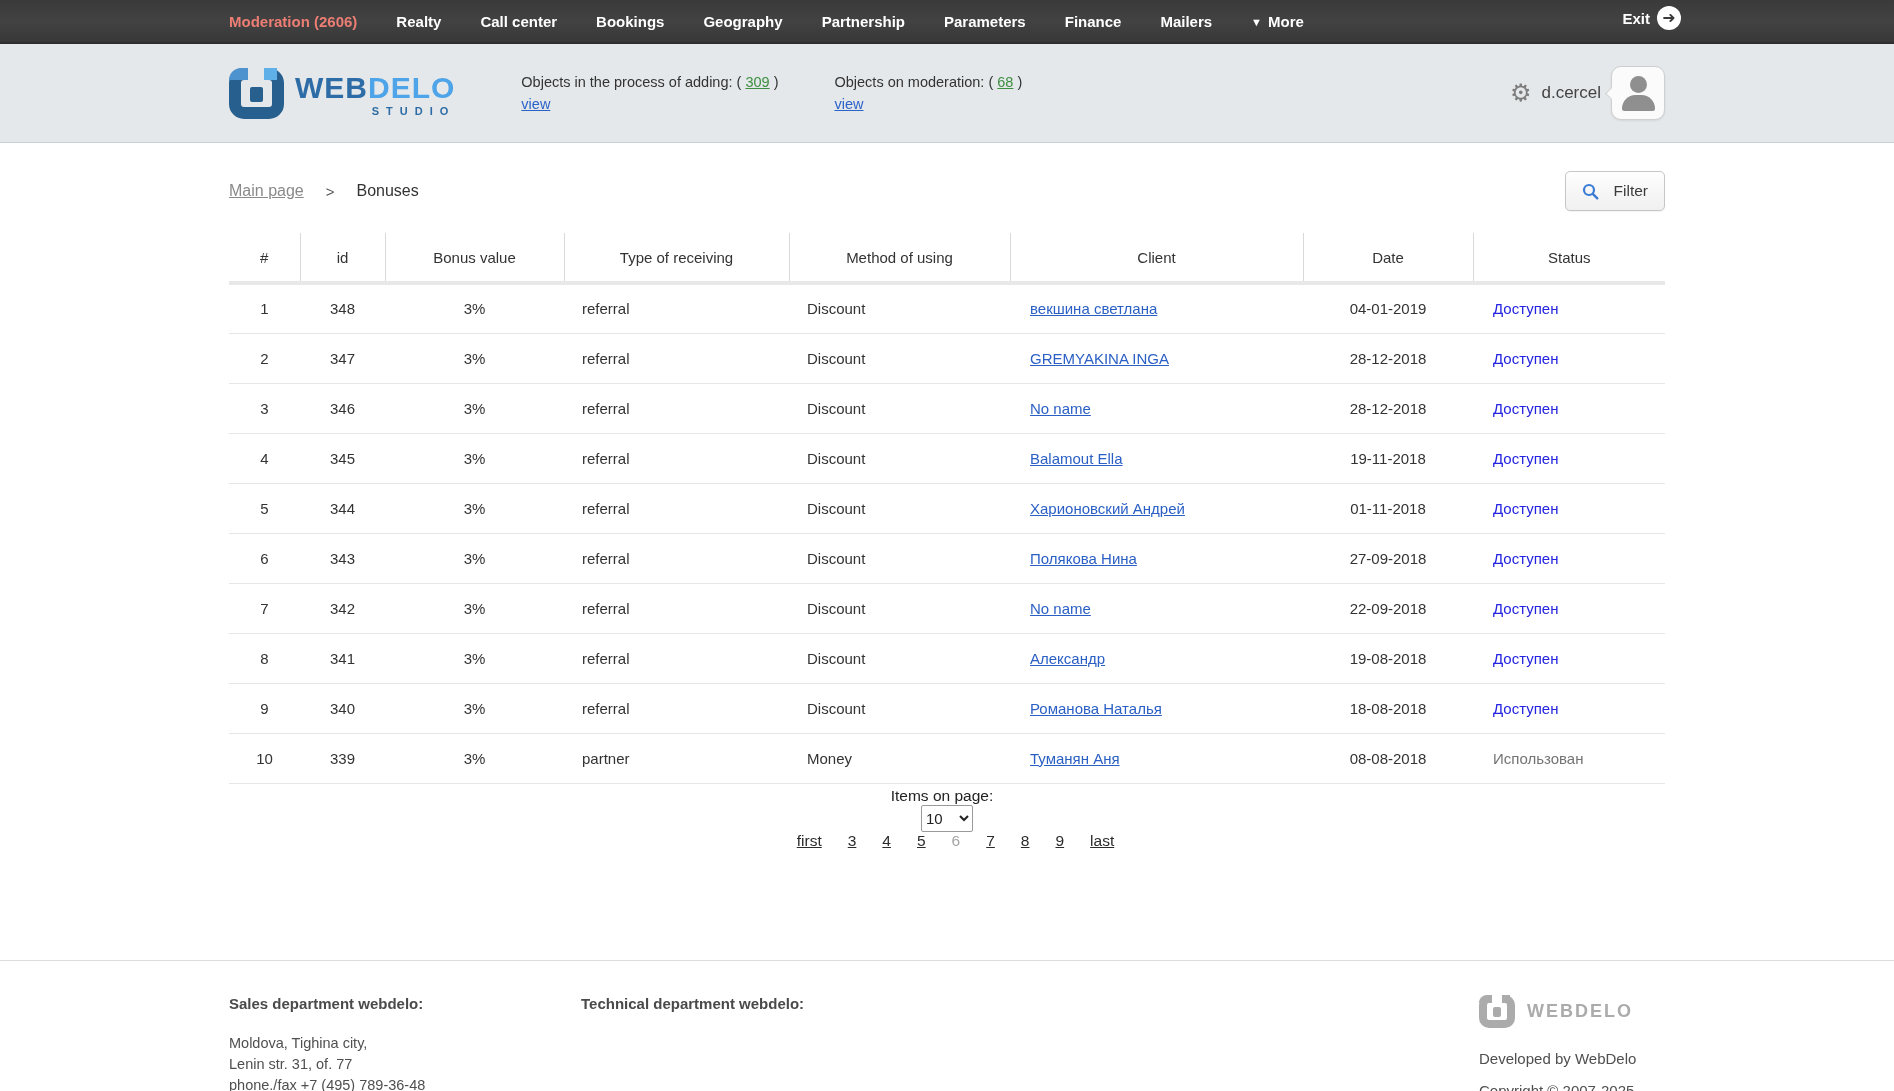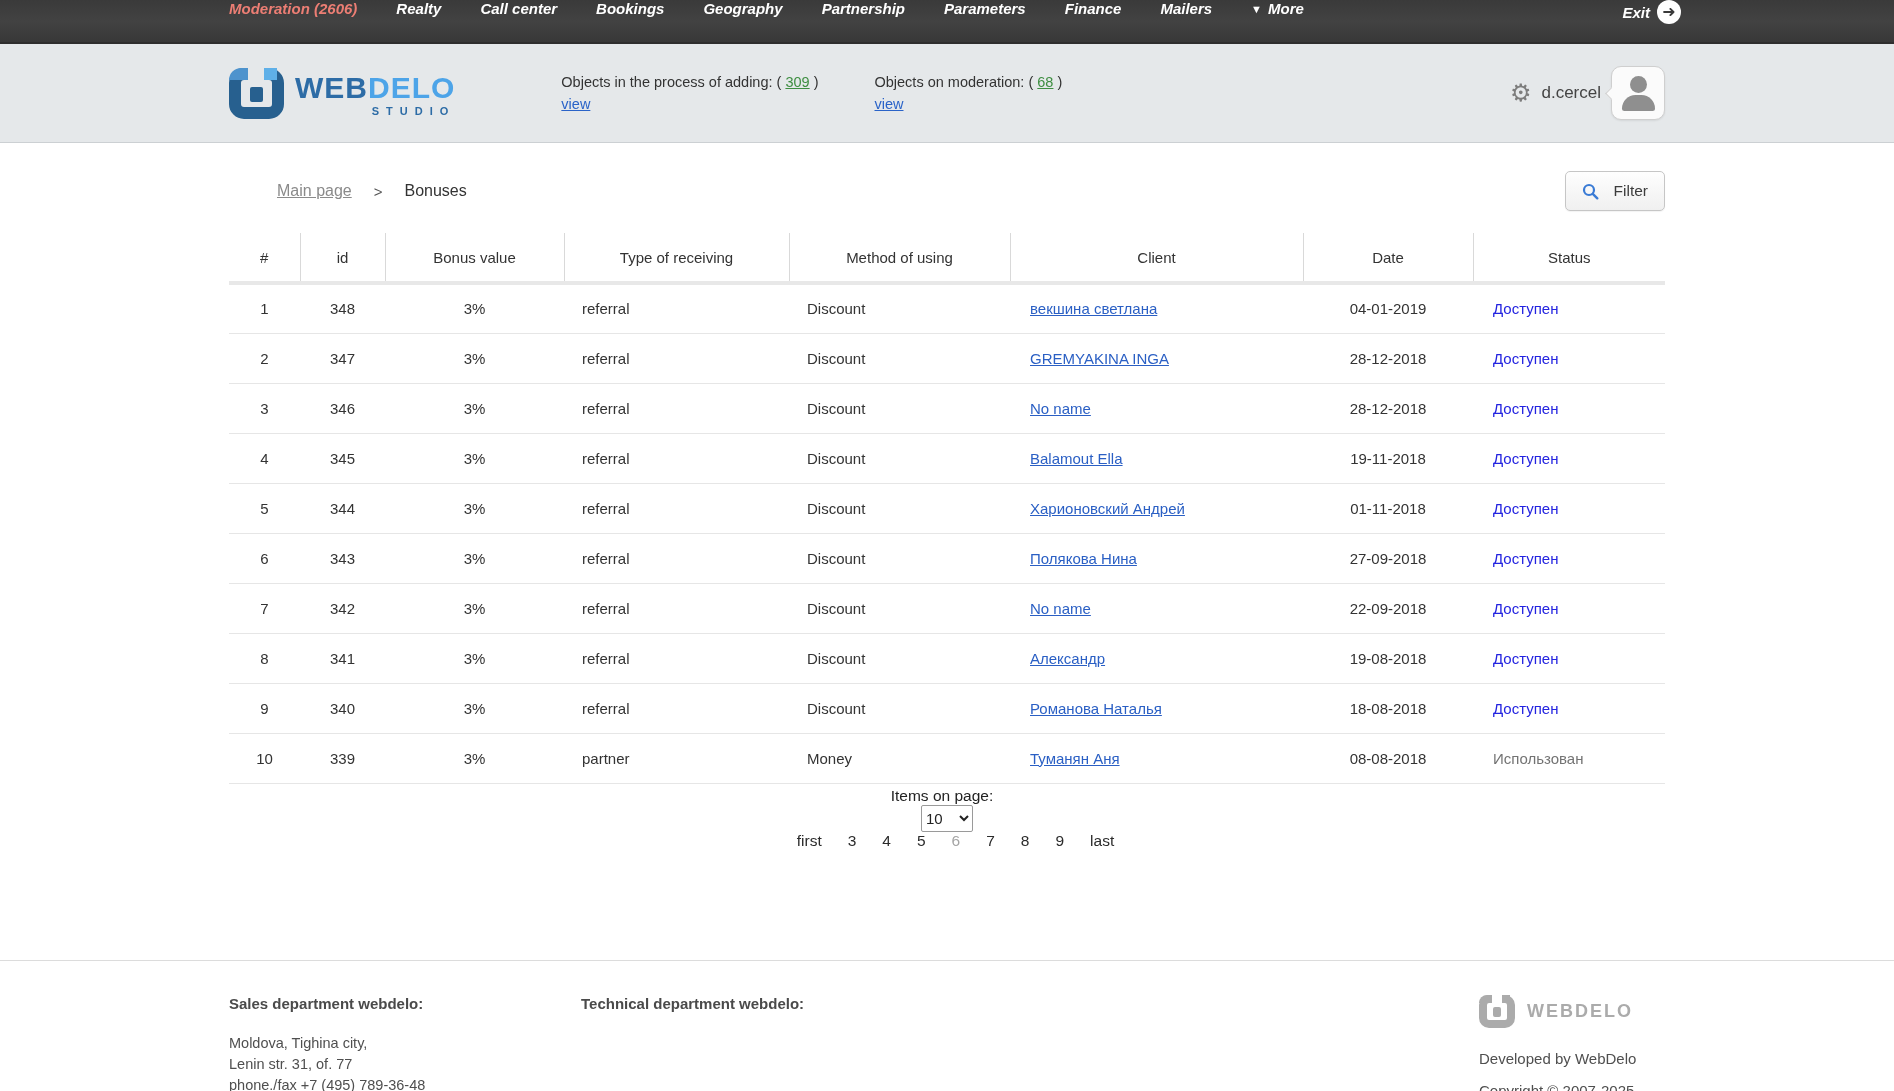--- a/index.html
+++ b/index.html
@@ -3,21 +3,21 @@
 <meta charset="utf-8">
 <style>
   * { margin:0; padding:0; box-sizing:border-box; }
   html,body { width:1894px; height:1091px; overflow:hidden; background:#fff;
     font-family:"Liberation Sans","DejaVu Sans",sans-serif; }
 
   
   .topnav { height:44px; background:#3e3e3e;
     background-image:linear-gradient(0deg, #383838 0%, #424242 50%, #3a3a3a 100%);
     border-bottom:2px solid #2e2e2e;
-    display:flex; align-items:flex-start; padding:0 28px 0 229px;font-style:italic; }
+    display:flex; align-items:flex-end; padding:0 28px 12px 229px; }
   .topnav .nav-item { color:#fff; font-size:15px; font-weight:bold; margin-right:39px;
     cursor:pointer; white-space:nowrap; text-decoration:none; }
   .topnav .nav-item.hl { color:#ec7e74; }
   .topnav .nav-item .tri { font-size:11px; margin-right:6px; position:relative; top:-1px; }
   .nav-exit { margin-left:auto; display:flex; align-items:center; gap:7px; cursor:pointer; margin-right:185px;}
   .nav-exit .exit-label { color:#fff; font-size:15px; font-weight:bold; }
   .exit-circle { width:24px; height:24px; border-radius:50%; background:#fff; color:#3a3a3a;
     display:flex; align-items:center; justify-content:center; font-size:16px; font-weight:bold; line-height:1; }
 
   
@@ -30,39 +30,39 @@
   .li-u { position:absolute; inset:0; border:12px solid #27608f; border-radius:15px; }
   .li-gap { position:absolute; top:0; left:19px; width:17px; height:12px; background:#e5e8ea; }
   .li-arc { position:absolute; top:0; left:0; width:19px; height:12px; background:#4e93cd; border-top-left-radius:15px; }
   .li-sq { position:absolute; top:0; right:7px; width:13px; height:12px; background:#5fb0e8; }
   .li-core { position:absolute; top:19px; left:21px; width:13px; height:15px; background:#27608f; border-radius:2px; }
   .logo-text { line-height:1; padding-bottom:2px; }
   .logo-word { font-size:30px; font-weight:bold; letter-spacing:1px; }
   .logo-word .w1 { color:#2d6ca6; } .logo-word .w2 { color:#4da4e8; }
   .logo-studio { font-size:11px; font-weight:bold; color:#2d6ca6; letter-spacing:7px; text-align:right; margin-top:3px; }
 
-  .header-info { display:flex; gap:56px; margin-left:106px; }
+  .header-info { display:flex; gap:56px; margin-left:66px; }
   .info-block { font-size:14.5px; color:#333; line-height:1.55; }
   .info-count { color:#3e8e41; text-decoration:underline; cursor:pointer; }
   .info-view { color:#2a63c8; text-decoration:underline; cursor:pointer; display:inline-block; }
 
   .header-user { margin-left:auto; display:flex; align-items:center; gap:10px; }
   .gear { color:#7d7d7d; font-size:24px; cursor:pointer; line-height:1; }
   .username { color:#444; font-size:17px; }
   .avatar { width:54px; height:54px; background:#fbfbfb; border:1px solid #cfcfcf; border-radius:10px;
     position:relative; cursor:pointer; box-shadow:0 1px 2px rgba(0,0,0,.08); }
   .avatar .tail { position:absolute; left:-5px; top:22px; width:9px; height:9px; background:#fbfbfb;
     border-left:1px solid #cfcfcf; border-bottom:1px solid #cfcfcf; transform:rotate(45deg); }
   .avatar .head { position:absolute; top:9px; left:18px; width:17px; height:17px; border-radius:50%; background:#8f8f8f; }
   .avatar .body { position:absolute; bottom:8px; left:10px; width:33px; height:16px;
     border-radius:16px 16px 3px 3px; background:#8f8f8f; }
 
   
   .content { width:1436px; margin:0 auto; padding-top:27px; }
-  .crumb-row { display:flex; align-items:center; height:42px;margin-left:48px; }
+  .crumb-row { display:flex; align-items:center; height:42px; }
   .crumb-link { color:#8a8a8a; font-size:16px; text-decoration:underline; cursor:pointer; }
   .crumb-sep { color:#555; font-size:15px; margin:0 22px; }
   .crumb-current { color:#333; font-size:16px; }
   .filter-btn { margin-left:auto; height:40px; padding:0 16px; display:flex; align-items:center; gap:15px;
     background:linear-gradient(#fefefe,#f0f0f0); border:1px solid #c6c6c6; border-radius:5px;
     font-size:15.5px; color:#3c3c3c; cursor:pointer; box-shadow:0 1px 1px rgba(0,0,0,.05); }
 
   table.bonuses { width:100%; border-collapse:collapse; margin-top:21px; table-layout:fixed; }
   thead th { height:50px; font-weight:normal; font-size:15px; color:#333; text-align:center;
     border-left:1px solid #d9d9d9; border-bottom:4px solid #e8e8e8; }
@@ -74,21 +74,21 @@
   .c-status { text-align:left; padding-left:20px; }
   .client-link { color:#2a5fc4; }
   .status-available { color:#2323e0; }
   .status-used { color:#737373; }
 
   .pager { display:flex; align-items:center; justify-content:flex-end; margin-top:3px; font-size:15.5px; color:#222;flex-direction:column; }
   .pager-label { margin-right:10px; }
   .pager select { font-size:15px; height:27px; width:52px; border:1px solid #9a9a9a; background:#fff;
     border-radius:2px; color:#222; }
   .pager .pages { display:flex; align-items:baseline; margin-left:17px; gap:26px; }
-  .page-link { color:#2b2b2b; cursor:pointer; }
+  .page-link { color:#2b2b2b; text-decoration:underline; cursor:pointer; }
   .page-current { color:#a5a5a5; }
 
   
   .footer { margin-top:110px; border-top:1px solid #dcdcdc; }
   .footer-inner { width:1436px; margin:0 auto; padding-top:34px; position:relative;
     display:flex; color:#4f4f4f; font-size:14.5px; }
   .f-title { font-weight:bold; font-size:15px; color:#4a4a4a; margin-bottom:21px; }
   .f-lines { line-height:1.45; }
   .f-col-sales { width:352px; }
   .f-col-tech { }

